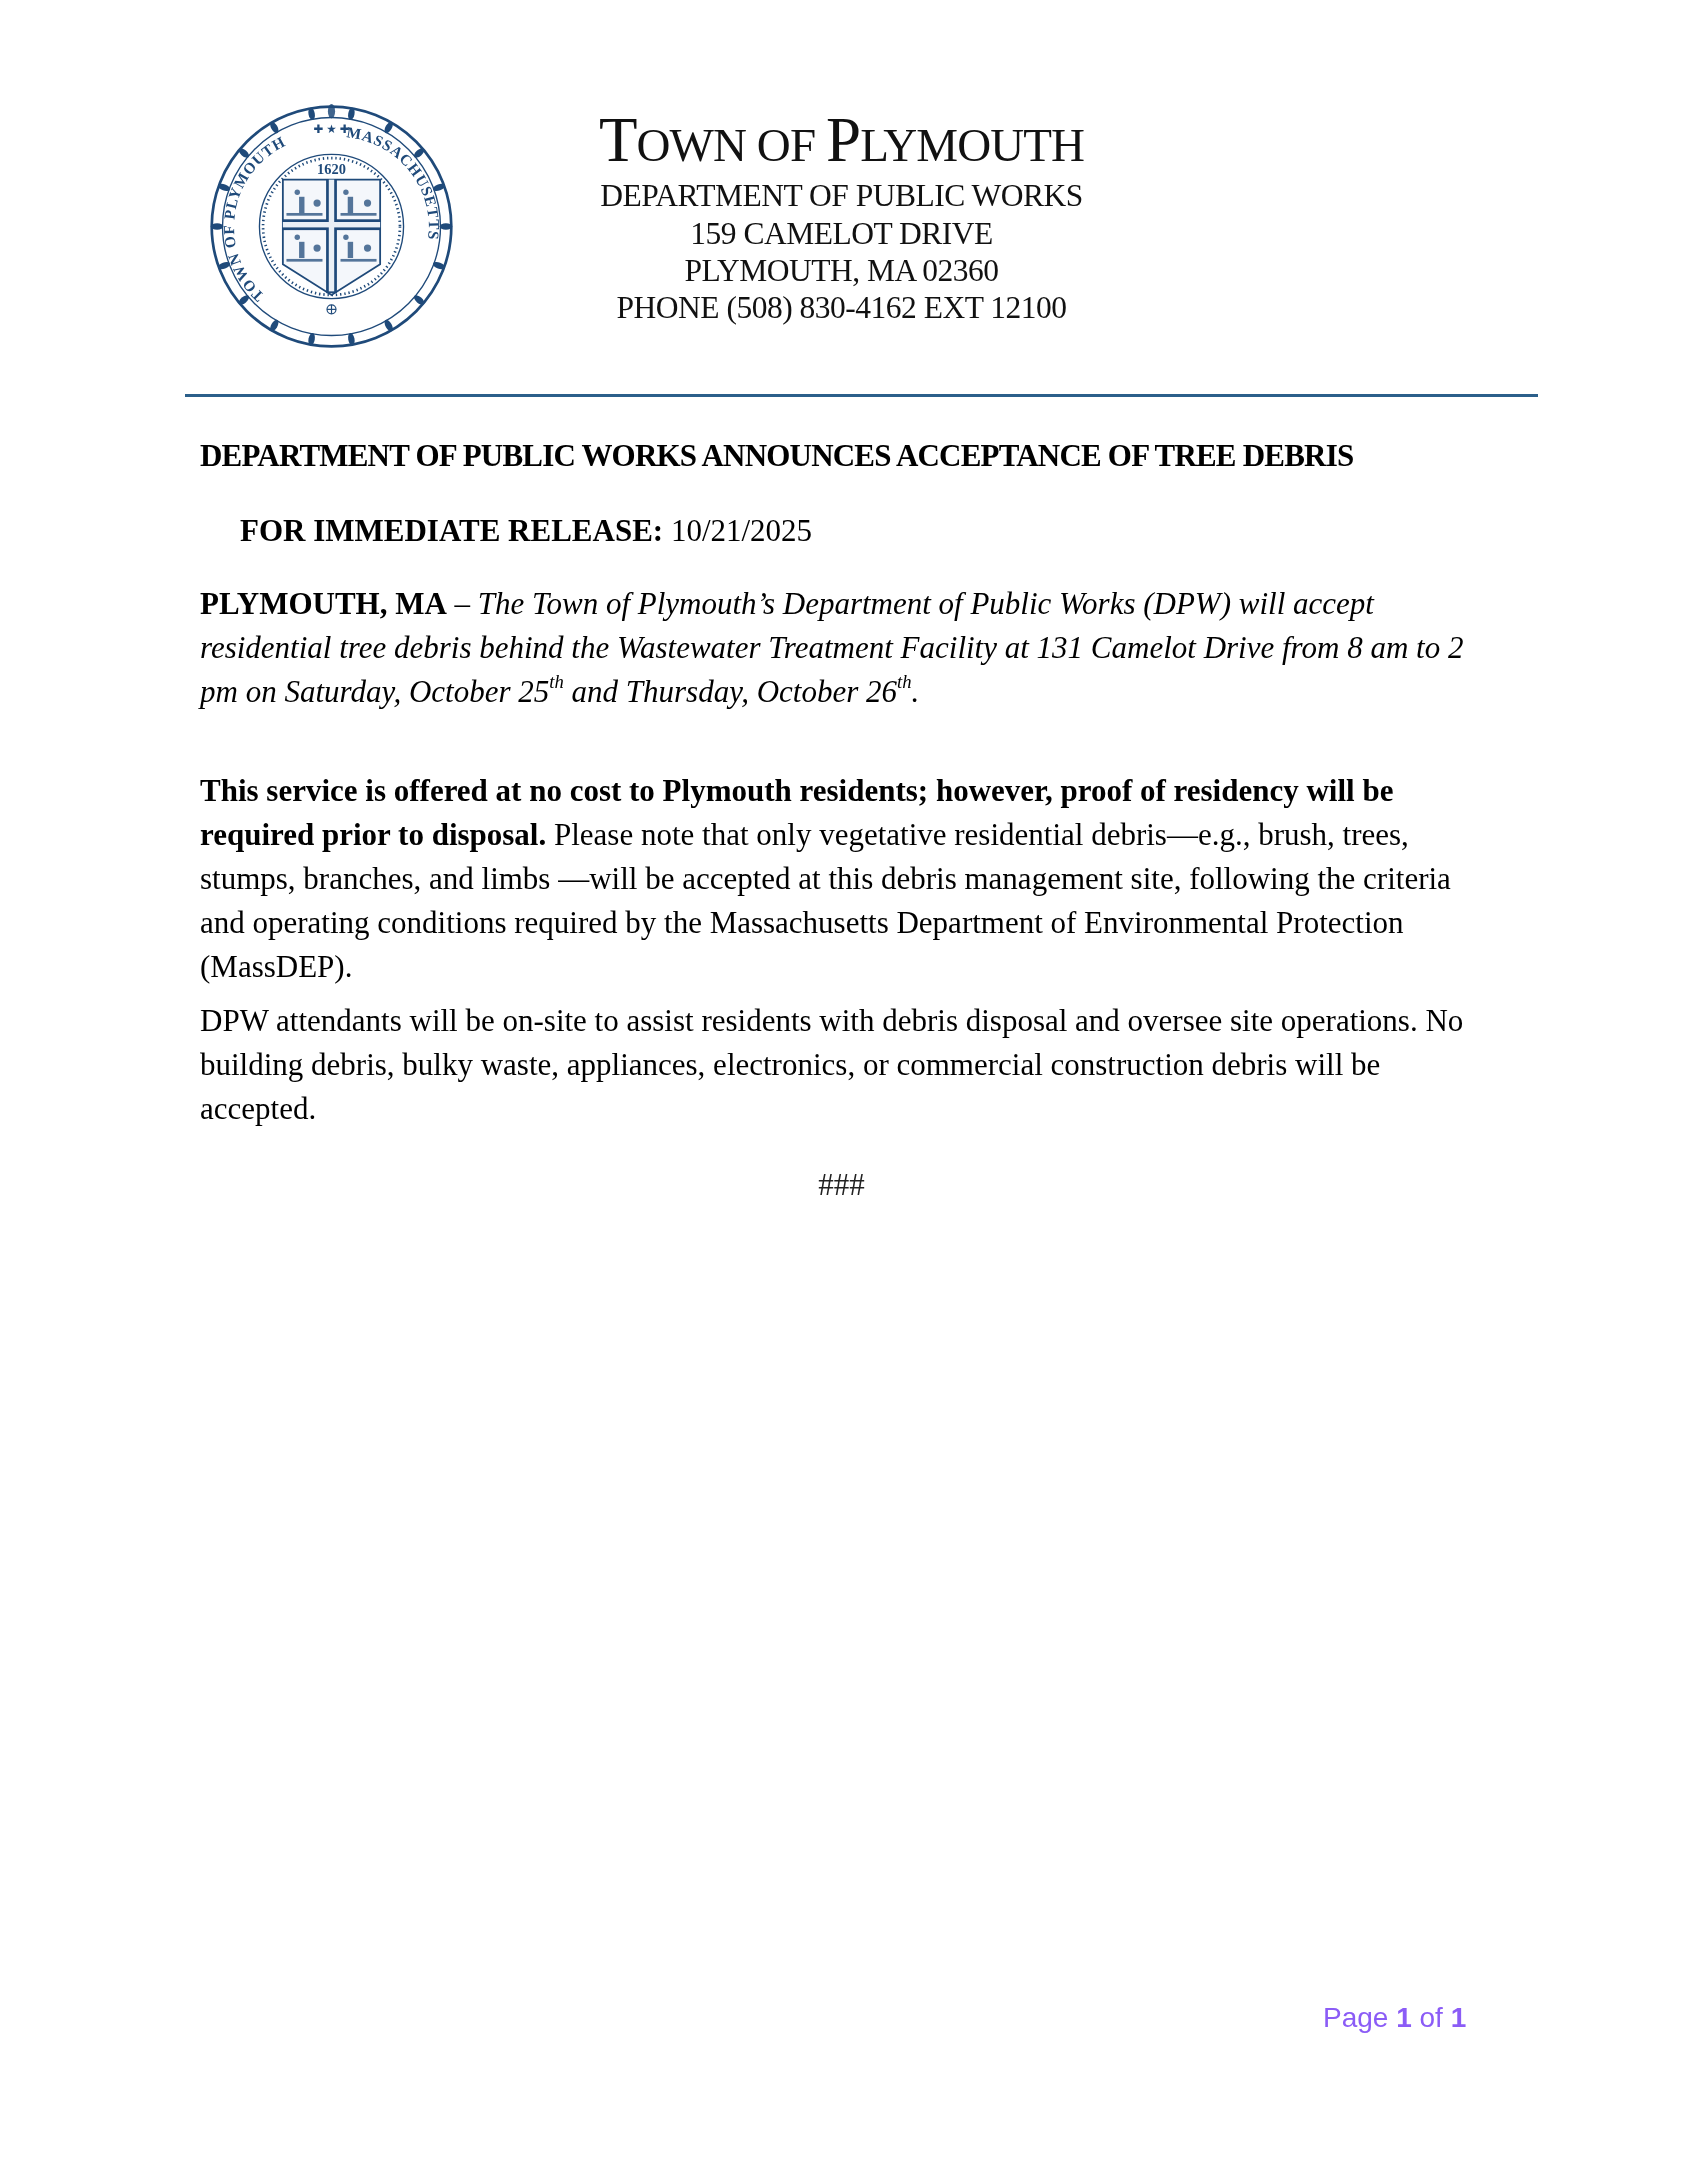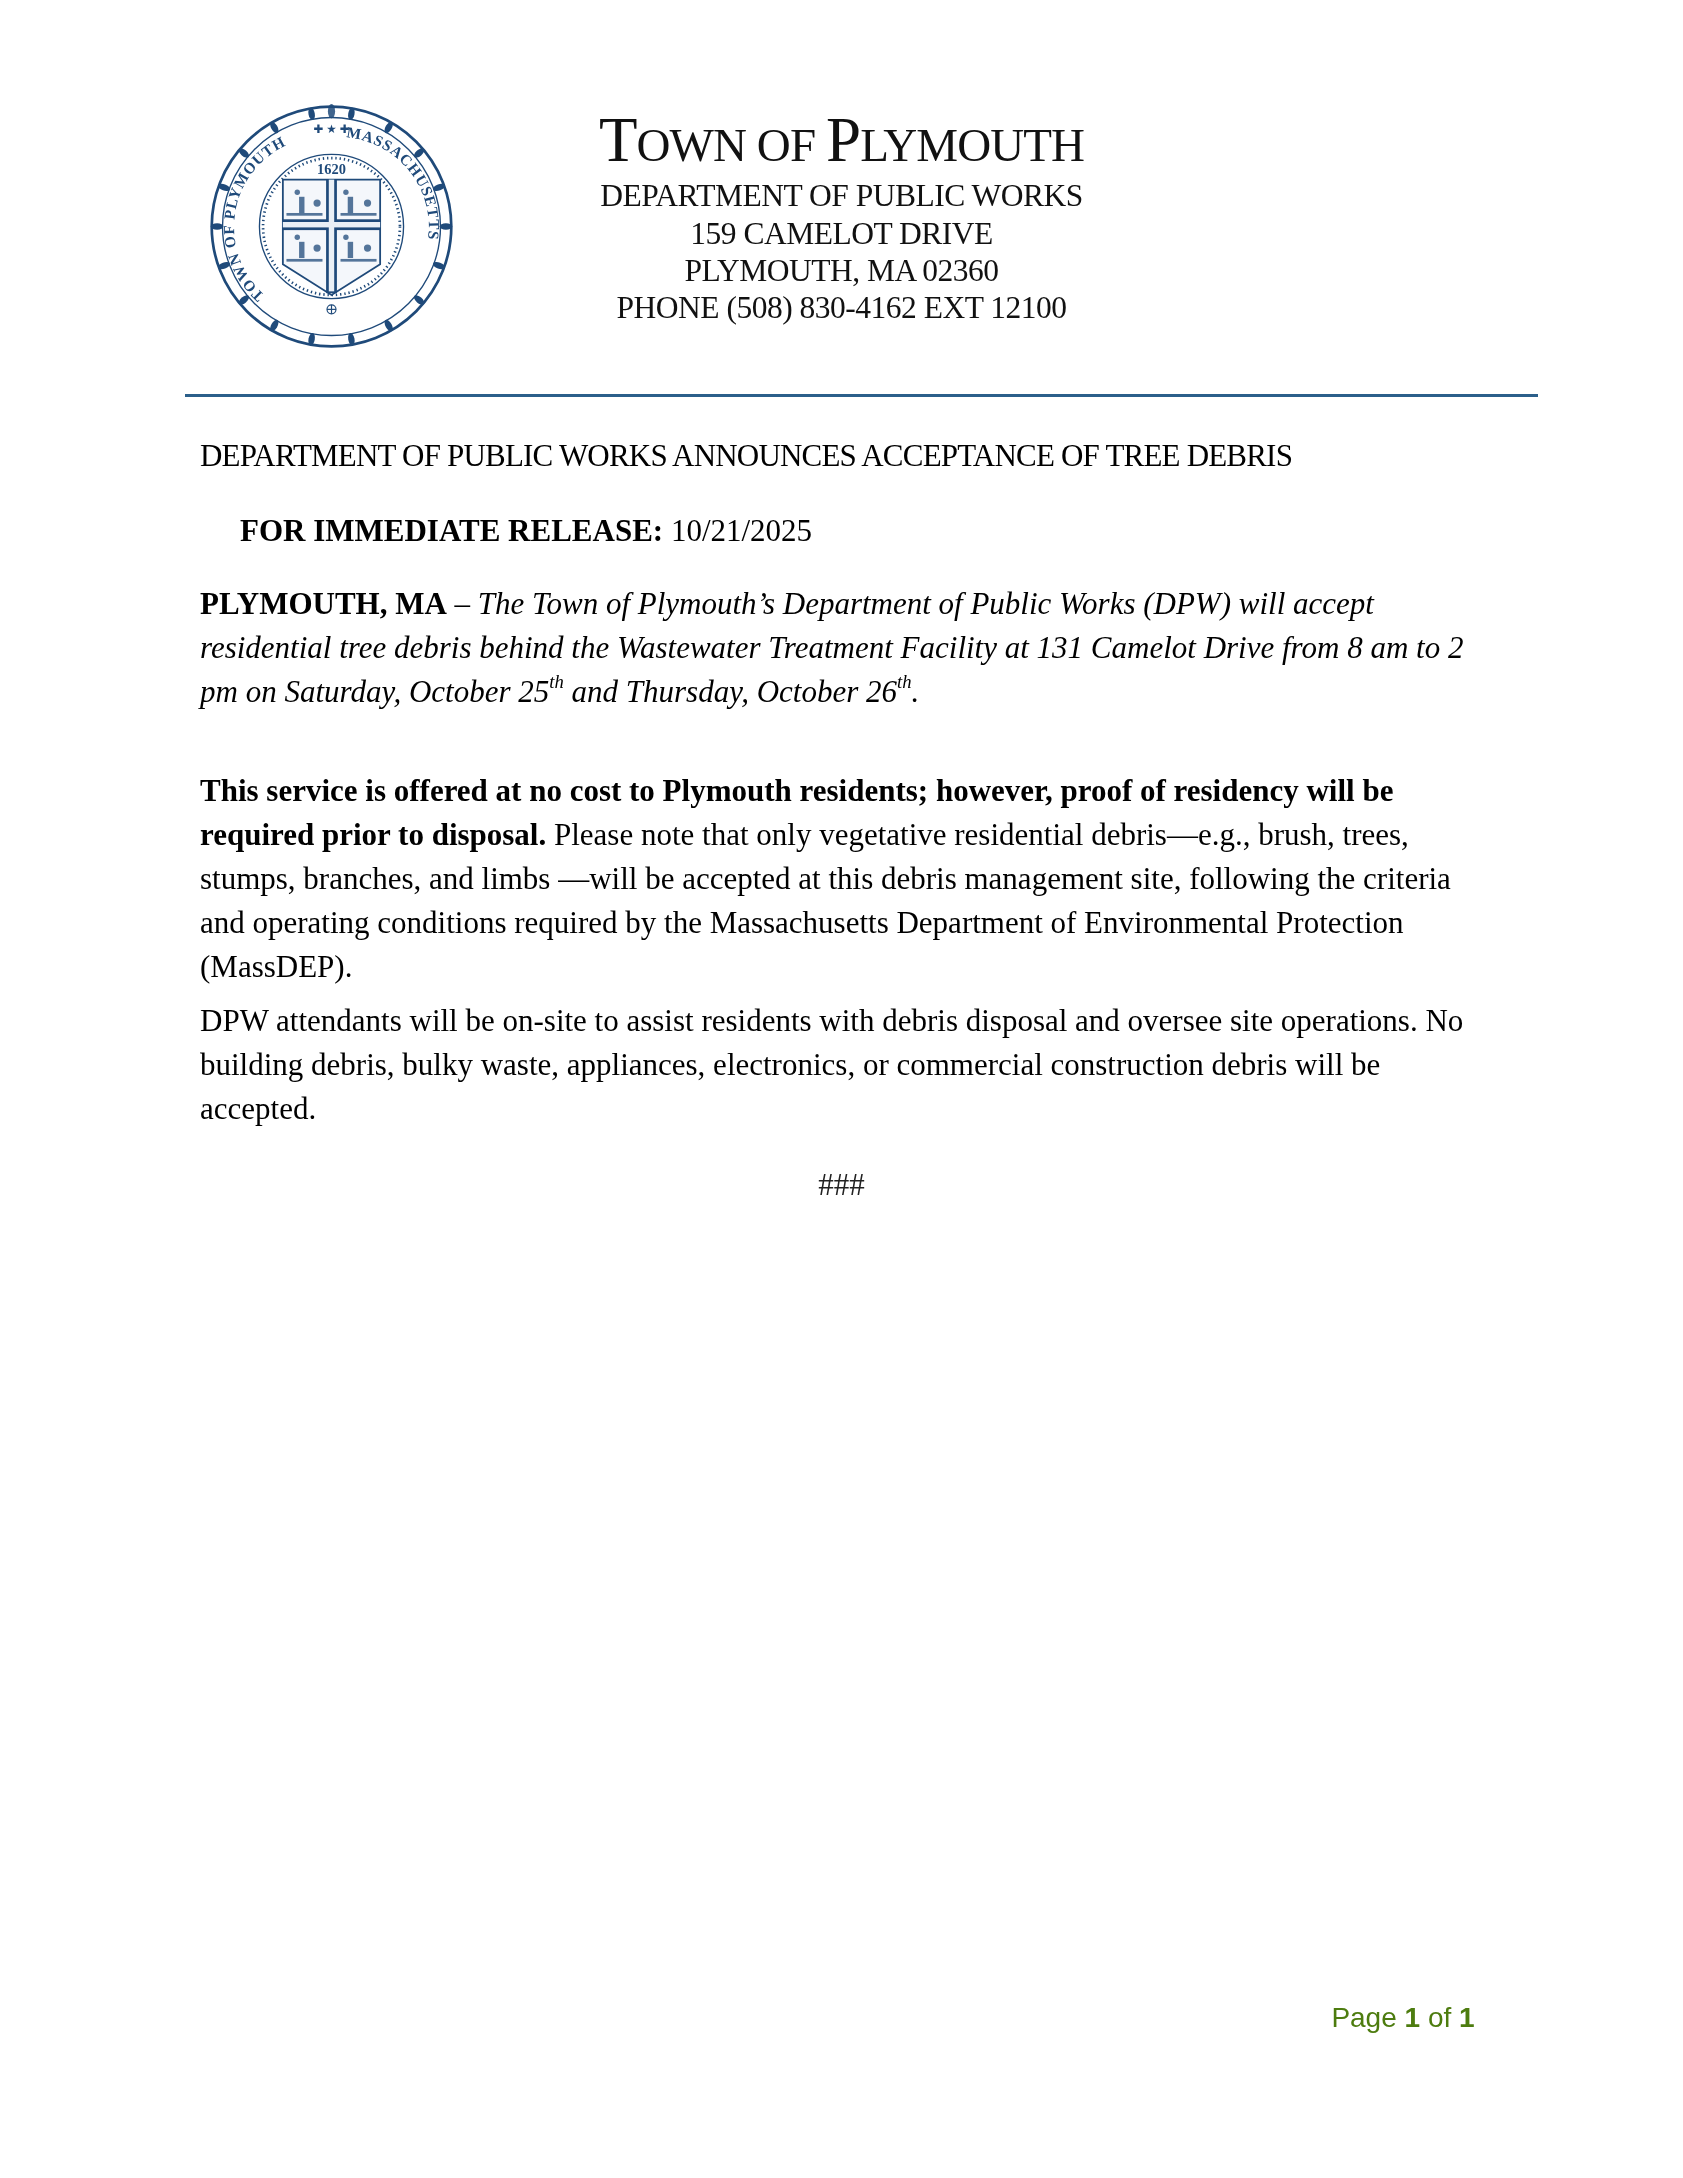--- a/index.html
+++ b/index.html
@@ -16,34 +16,34 @@
   .lh-line { font-size: 31.5px; line-height: 36px; letter-spacing: -0.5px; }
   #lh-dept { top: 178px; }
   #lh-addr { top: 216px; }
   #lh-city { top: 253px; }
   #lh-phone { top: 290px; }
 
   #rule { left: 185px; top: 394px; width: 1353px; height: 2.7px; background: #2b5f8a; }
 
   
   .txt { position: absolute; left: 200px; width: 1296px; font-size: 31px; line-height: 44px; }
-  #headline { top: 434px; font-weight: normal; white-space: nowrap; letter-spacing: -0.8px; font-size: 31px; }
+  #headline { top: 434px; font-weight: bold; white-space: nowrap; letter-spacing: -0.8px; font-size: 31px; }
   #release { top: 509px; white-space: nowrap; }
   #release b { font-weight: bold; margin-left: 40px; }
   #p1 { top: 582px; }
   #p2 { top: 769px; }
   #p3 { top: 999px; }
   .txt p { margin: 0; }
   .it { font-style: italic; }
   sup { font-size: 0.6em; line-height: 0; vertical-align: 0.75em; text-align: center; }
   #hashes { position: absolute; left: 200px; width: 1283px; top: 1167px; text-align: center;
             font-size: 31px; line-height: 36px; color: #222; }
 
-  #page-footer { position: absolute; left: 1323px; top: 2000px; width: 160px; text-align: center;
-                 font-family: "Liberation Sans", "DejaVu Sans", sans-serif; font-size: 28px; line-height: 36px; color: #4d7c0f; white-space: nowrap; }
+  #page-footer { position: absolute; left: 1323px; top: 2000px; width: 160px; text-align: left;
+                 font-family: "Liberation Sans", "DejaVu Sans", sans-serif; font-size: 28px; line-height: 36px; color: #8b5cf6; white-space: nowrap; }
   #page-footer b { font-weight: bold; }
 </style>
 </head>
 <body>
 
 <svg id="seal" class="abs" viewBox="0 0 272 272" xmlns="http://www.w3.org/2000/svg">
   <defs>
     <path id="ringL" d="M 136 136 m -98 0 a 98 98 0 0 1 98 -98"></path>
     <path id="ringArcL" d="M 60 200 A 98 98 0 0 1 118 40"></path>
     <path id="ringArcR" d="M 150 40 A 98 98 0 0 1 215 200"></path>

